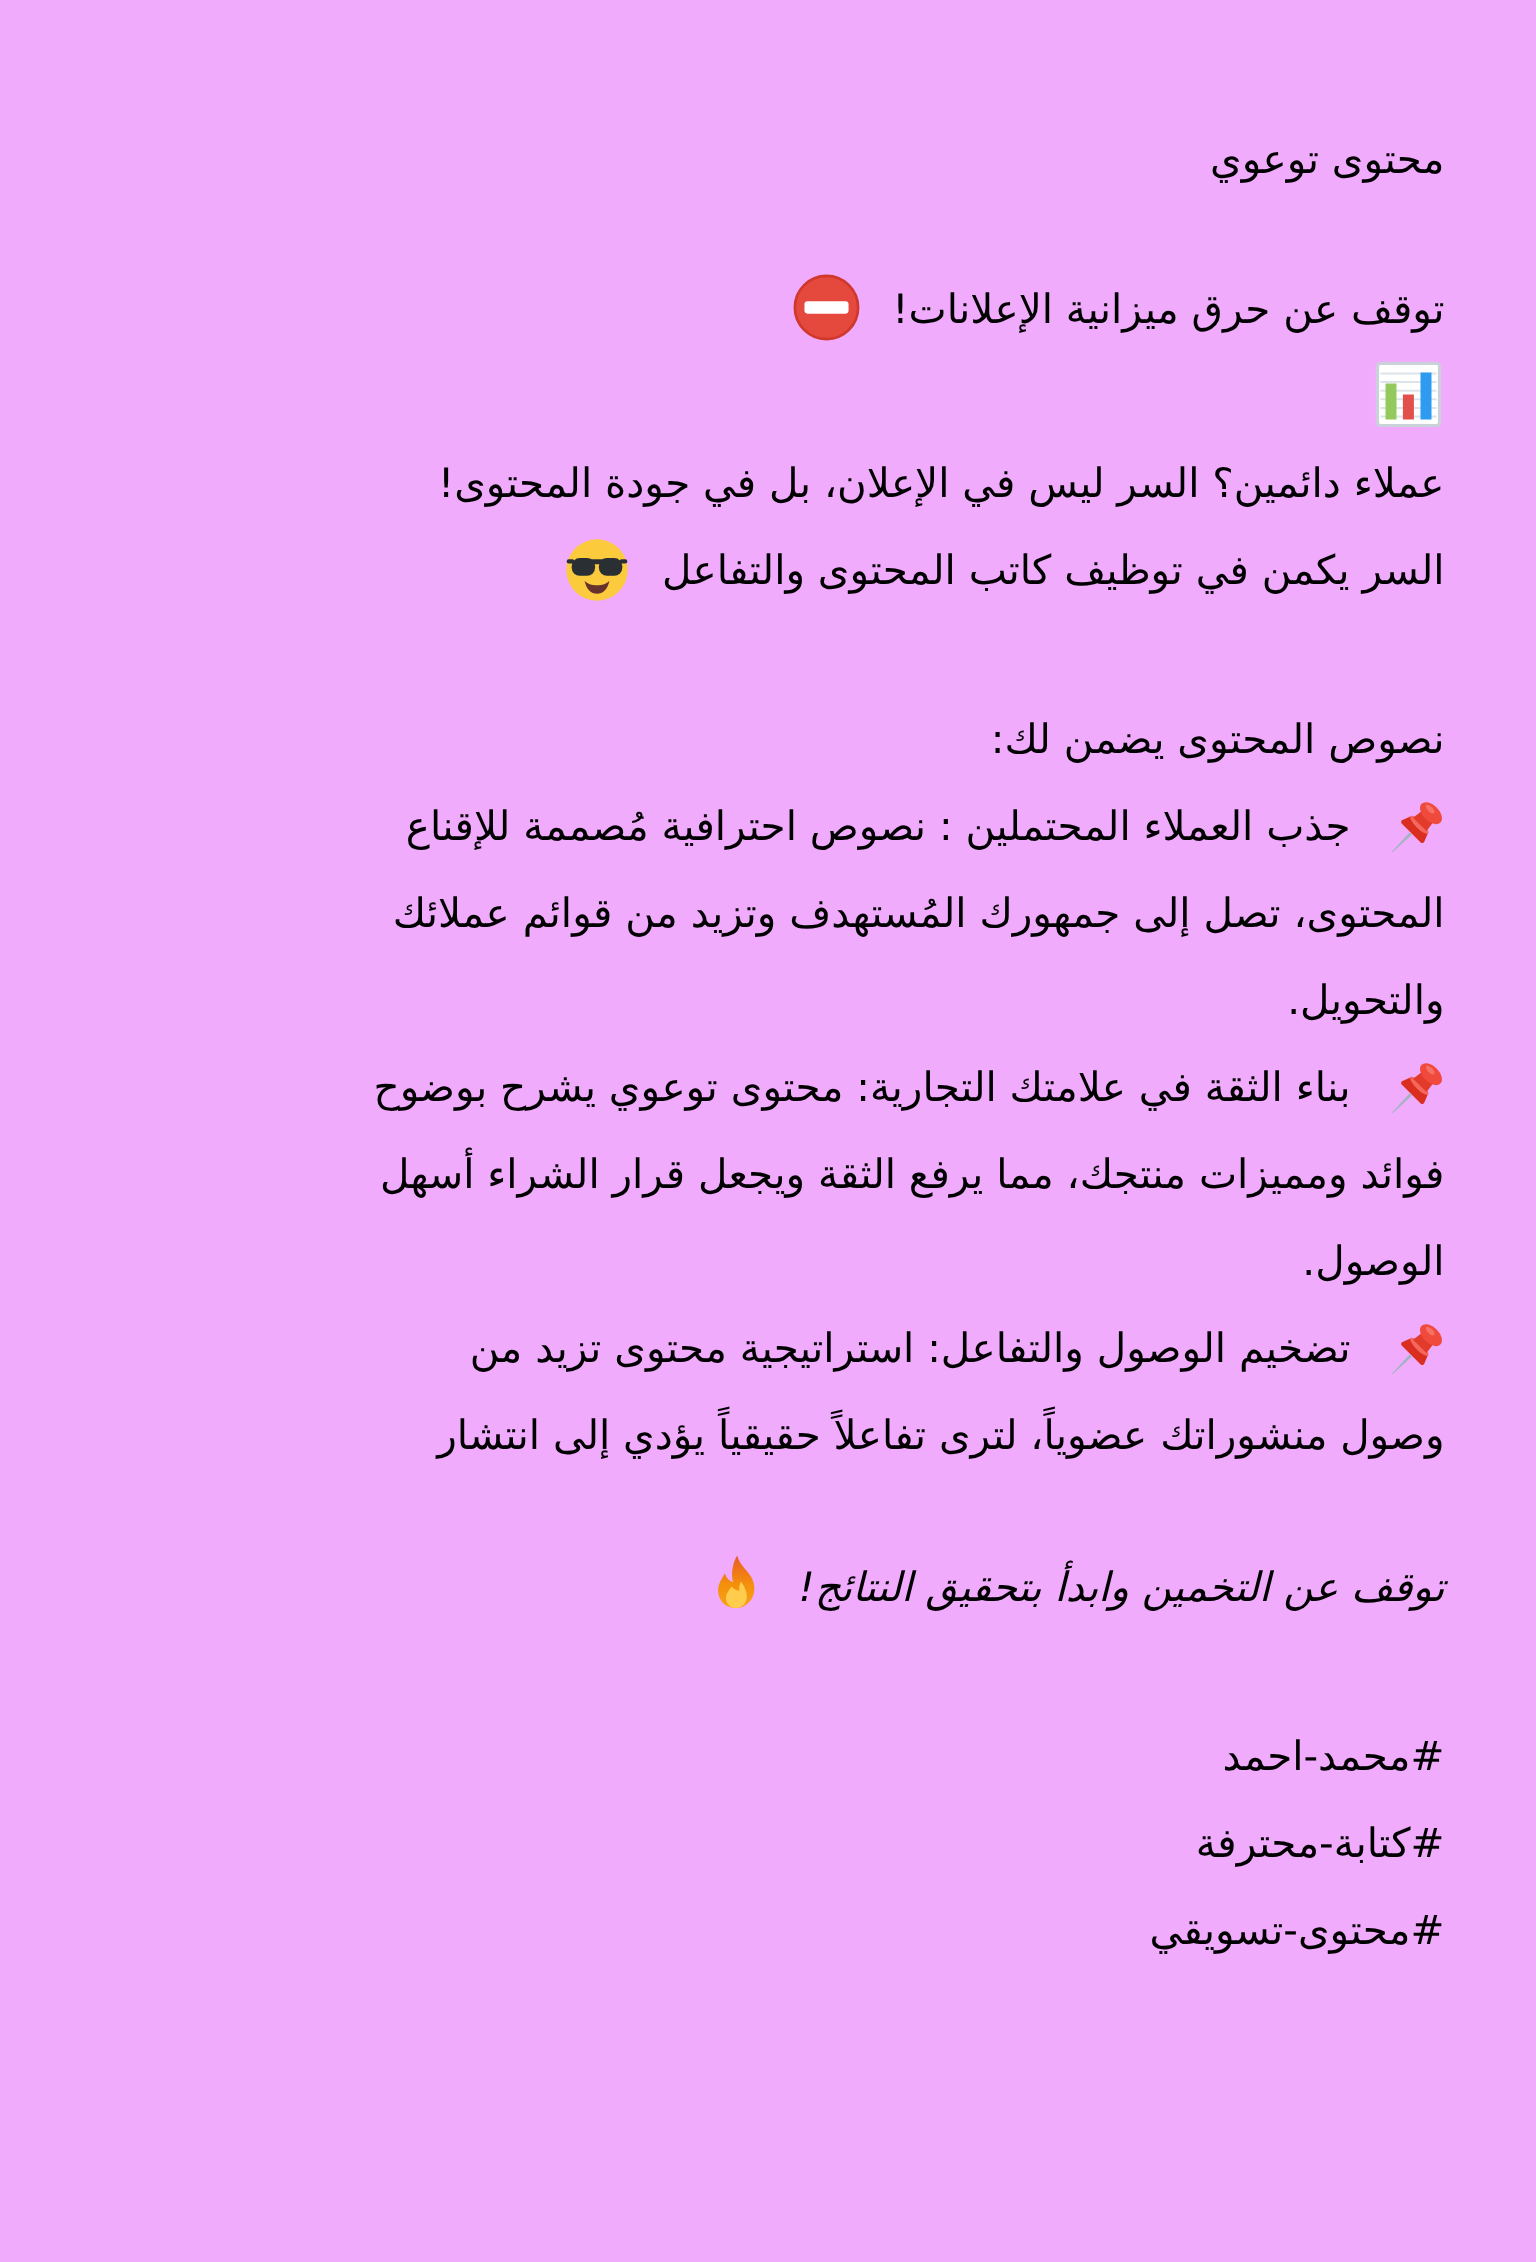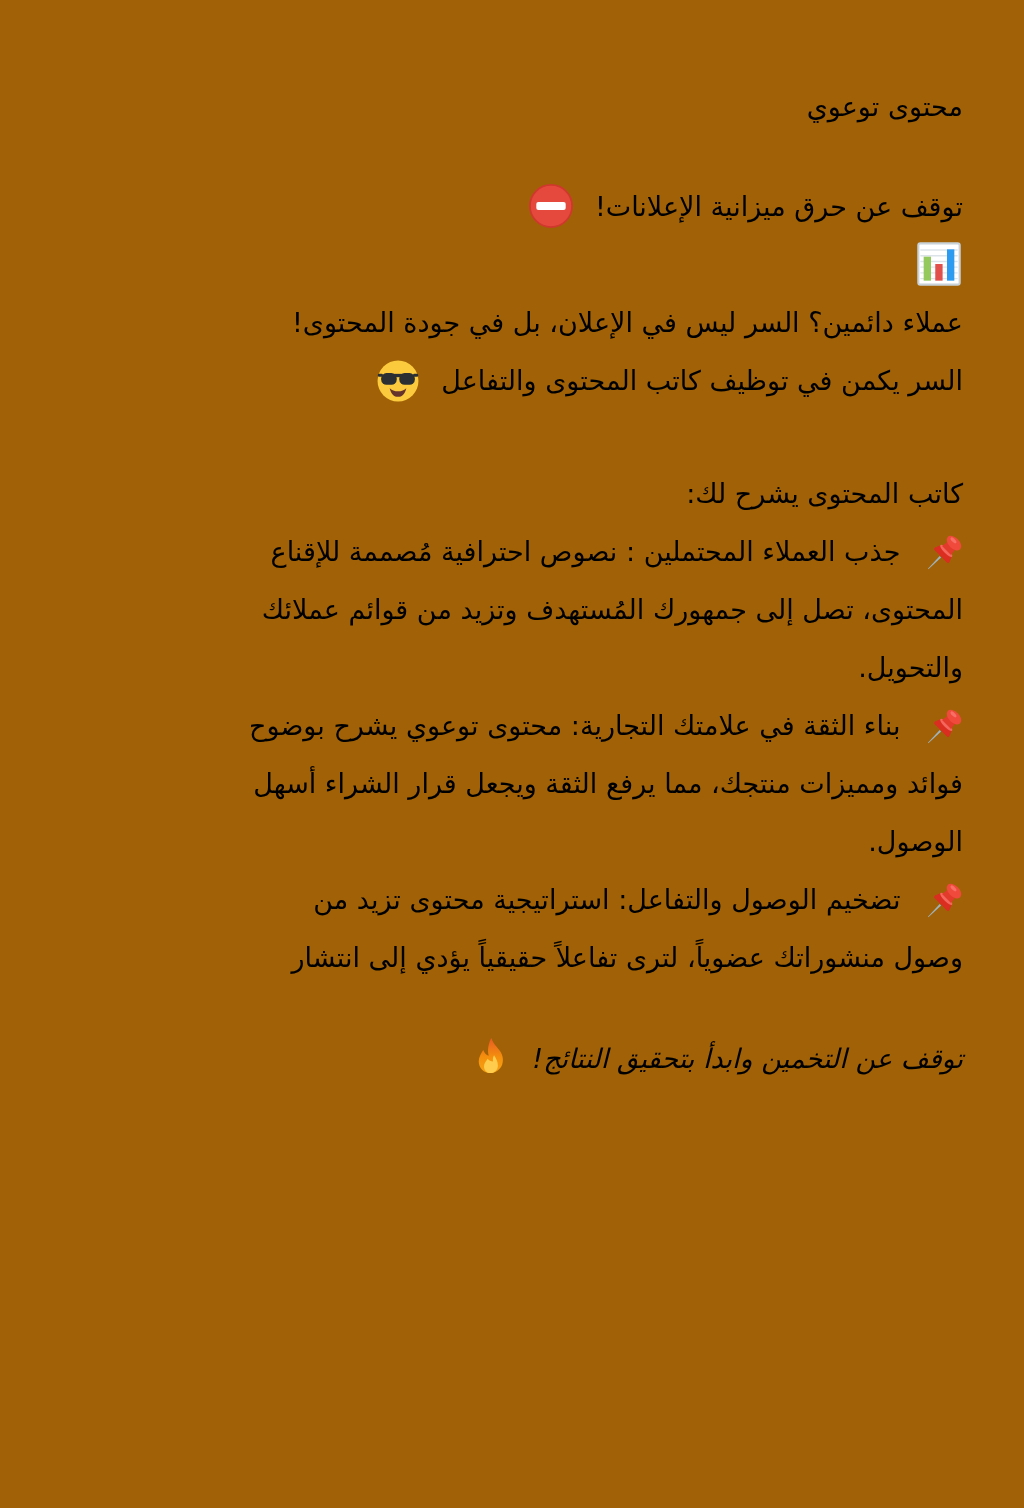--- a/index.html
+++ b/index.html
@@ -11,21 +11,21 @@
     width: 1024px;
     height: 1508px;
     overflow: hidden;
     position: relative;
     font-family: "DejaVu Sans", sans-serif;
     color: #000000;
   }
   .page {
     position: absolute;
     inset: 0;
-    background: #a16207;
+    background: #f0abfc;
   }
   .content {
     position: absolute;
     top: 78px;
     right: 61px;
     left: 40px;
     direction: rtl;
     text-align: right;
     font-size: 27px;
     line-height: 58px;
@@ -107,21 +107,21 @@
               <rect x="2.2" y="12.4" width="4" height="2.2" rx="1"></rect>
               <rect x="29.8" y="12.4" width="4" height="2.2" rx="1"></rect>
             </g>
             <path d="M11.5 23.6 C14.2 26.8 21.8 26.8 24.5 23.6 C23.5 28.2 21.1 30.4 18 30.4 C14.9 30.4 12.5 28.2 11.5 23.6 Z" fill="#65332b"></path>
           </svg>
         </span>
       </div>
     </div>
 
     <div class="benefits-block">
-      <div class="line">كاتب المحتوى يشرح لك:</div>
+      <div class="line">نصوص المحتوى يضمن لك:</div>
 
       <div>
         <div class="line">
           <span class="icon icon-pushpin">
             <svg viewBox="0 0 36 36" xmlns="http://www.w3.org/2000/svg">
               <g transform="rotate(45 18 16)">
                 <path d="M17.3 20.5 h1.4 l-0.5 12 h-0.4 Z" fill="#9fb4c0"></path>
                 <path d="M12.6 14.5 h10.8 l1.7 4.2 a1 1 0 0 1 -0.9 1.4 h-12.4 a1 1 0 0 1 -0.9 -1.4 Z" fill="#d92e20"></path>
                 <ellipse cx="18" cy="14.8" rx="5.7" ry="1.7" fill="#f4675c"></ellipse>
                 <path d="M14.5 8.2 h7 l0.9 6.3 h-8.8 Z" fill="#e23a2b"></path>
@@ -188,15 +188,20 @@
                 <stop offset="1" stop-color="#f7a316"></stop>
               </linearGradient>
             </defs>
             <path d="M18.3 2.4 C20 8.3 24.8 10.7 26.5 15.2 C28.1 19.5 27.3 23.9 24.5 26.7 C22.6 28.7 20.3 29.8 17.7 29.8 C12.4 29.8 8.4 25.8 8.4 20.7 C8.4 17.1 10.2 14.7 11.9 11.7 C12.8 14.1 14.2 15.6 16.2 16.3 C15 11.7 16 6.6 18.3 2.4 Z" fill="url(#fireGrad)"></path>
             <path d="M17.8 29.8 C14.8 29.8 12.5 27.5 12.5 24.6 C12.5 21.9 14.3 20.6 15.4 18.5 C16.5 19.9 17.9 20.6 19.6 20.7 C19.2 19 19.5 17.4 20.4 15.9 C22.1 18.6 23.4 20.8 23.4 23.9 C23.4 27.1 20.9 29.8 17.8 29.8 Z" fill="#ffcc4d"></path>
           </svg>
         </span>
       </div>
     </div>
 
+    <div>
+      <div class="line">#محمد-احمد</div>
+      <div class="line">#كتابة-محترفة</div>
+      <div class="line">#محتوى-تسويقي</div>
+    </div>
 
   </div>
 </div>
 
 </body></html>

